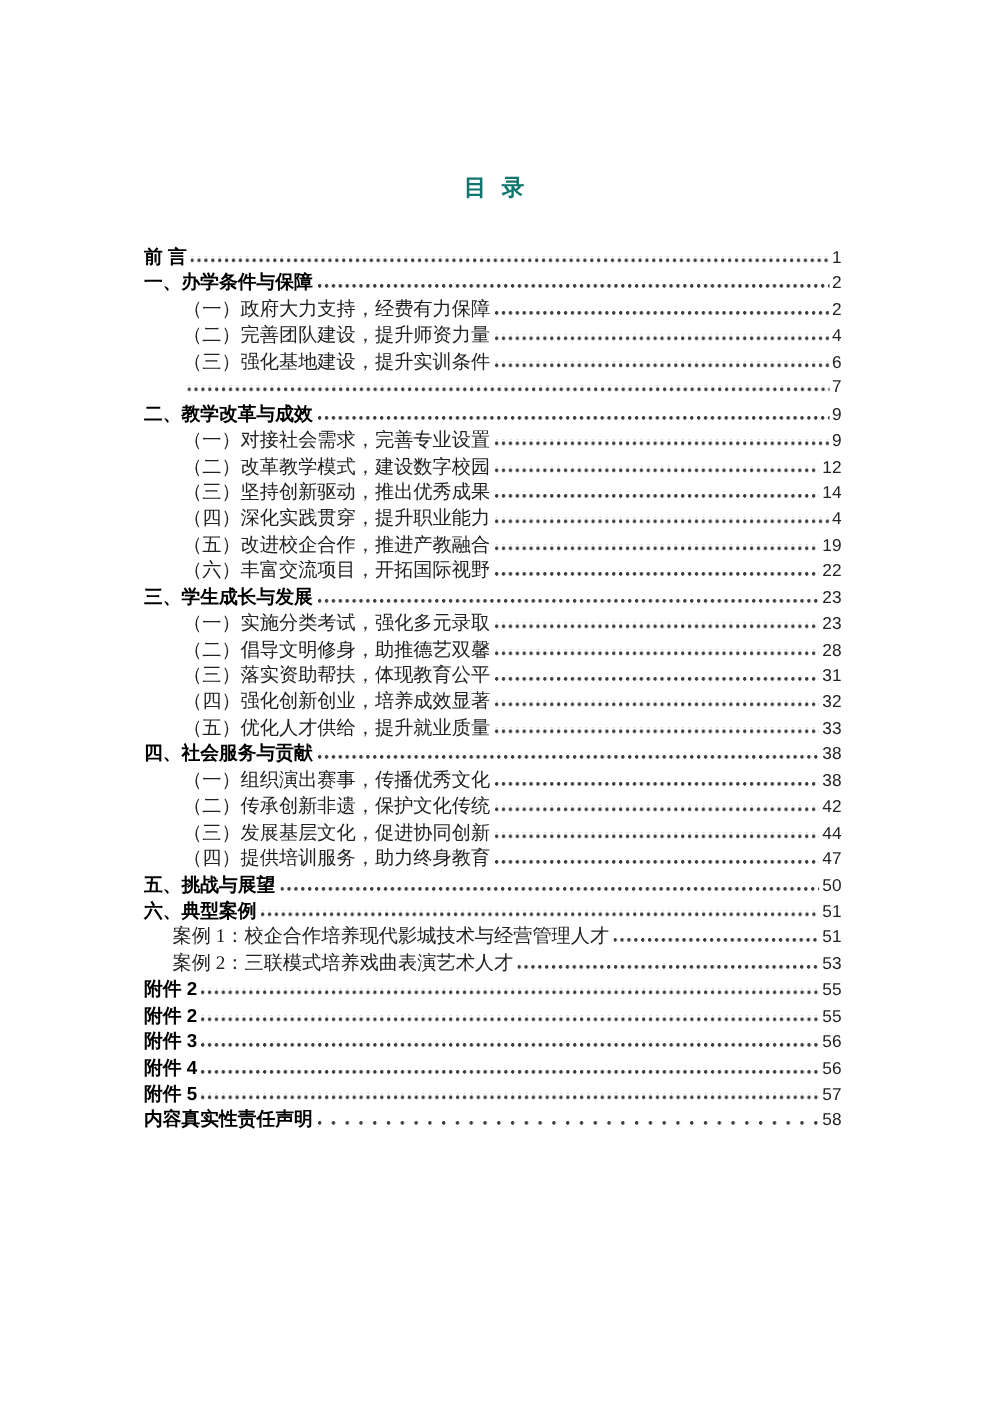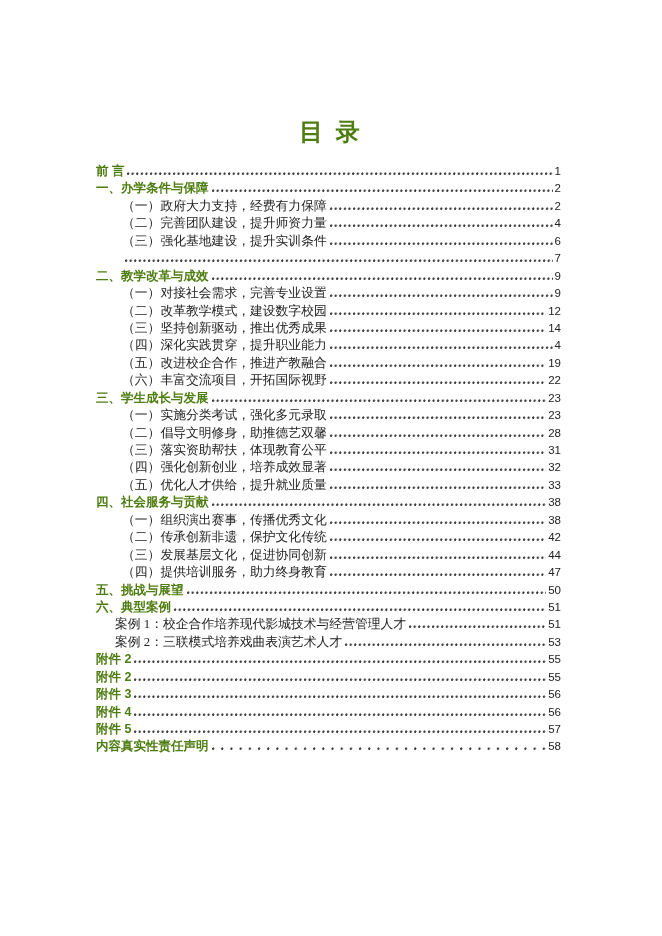--- a/index.html
+++ b/index.html
@@ -11,44 +11,44 @@
     overflow: hidden;
     color: #1a1a1a;
     font-family: "Liberation Sans", sans-serif;
   }
   .doc-title {
     position: absolute;
     top: 116px;
     left: 0;
     right: 0;
     text-align: center;
-    font-size: 24px;
+    font-size: 15px;
     font-weight: 700;
     letter-spacing: 3px;
-    color: #4d7c0f;
+    color: #0f766e;
     font-family: "Liberation Sans", sans-serif;
   }
   .toc {
     position: absolute;
     top: 163px;
     left: 96px;
     right: 101px;
   }
   .row {
     display: flex;
     align-items: baseline;
     height: 17.45px;
     font-size: 12.5px;
     line-height: 17.45px;
   }
   .row .label { white-space: nowrap; }
   .h1 .label {
     font-weight: 700;
     font-family: "Liberation Sans", sans-serif;
-    color: #4d7c0f;
+    color: #000000;
   }
   .h2 { padding-left: 26px; }
   .case { padding-left: 19px; }
   .h2 .label, .case .label {
     font-family: "Liberation Serif", serif;
     font-weight: 400;
     font-size: 12.8px;
     color: #222222;
   }
   

